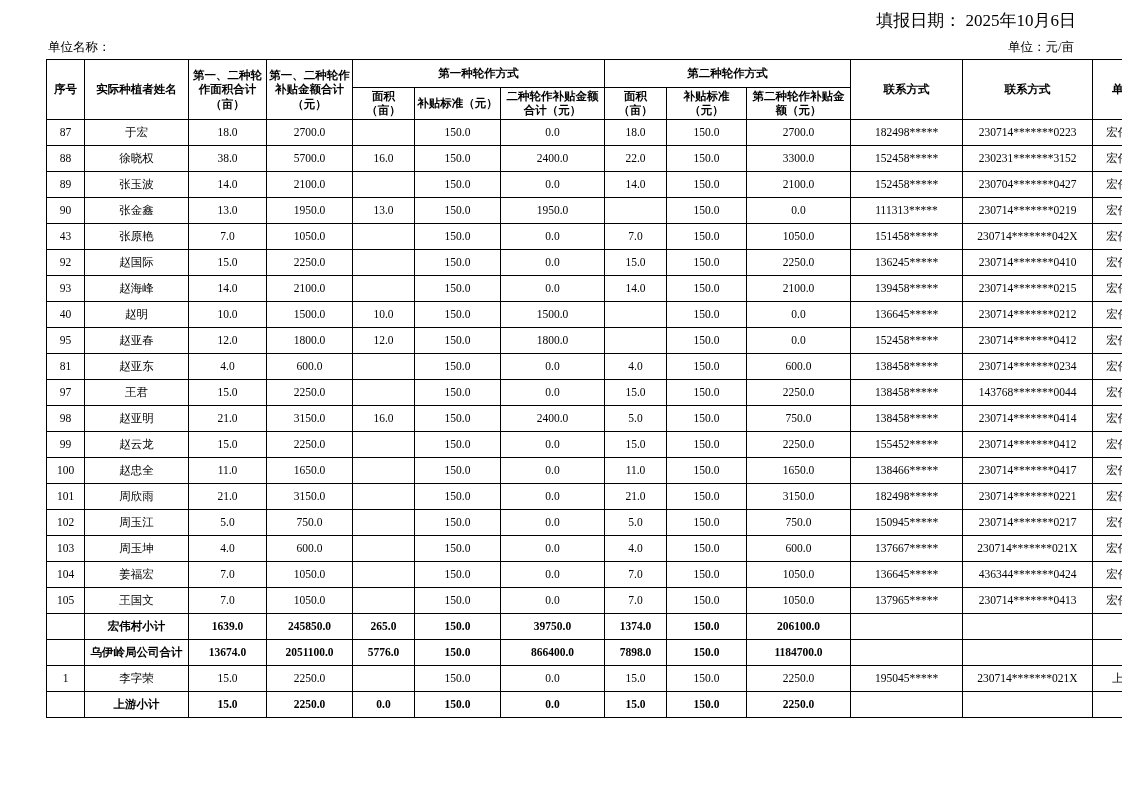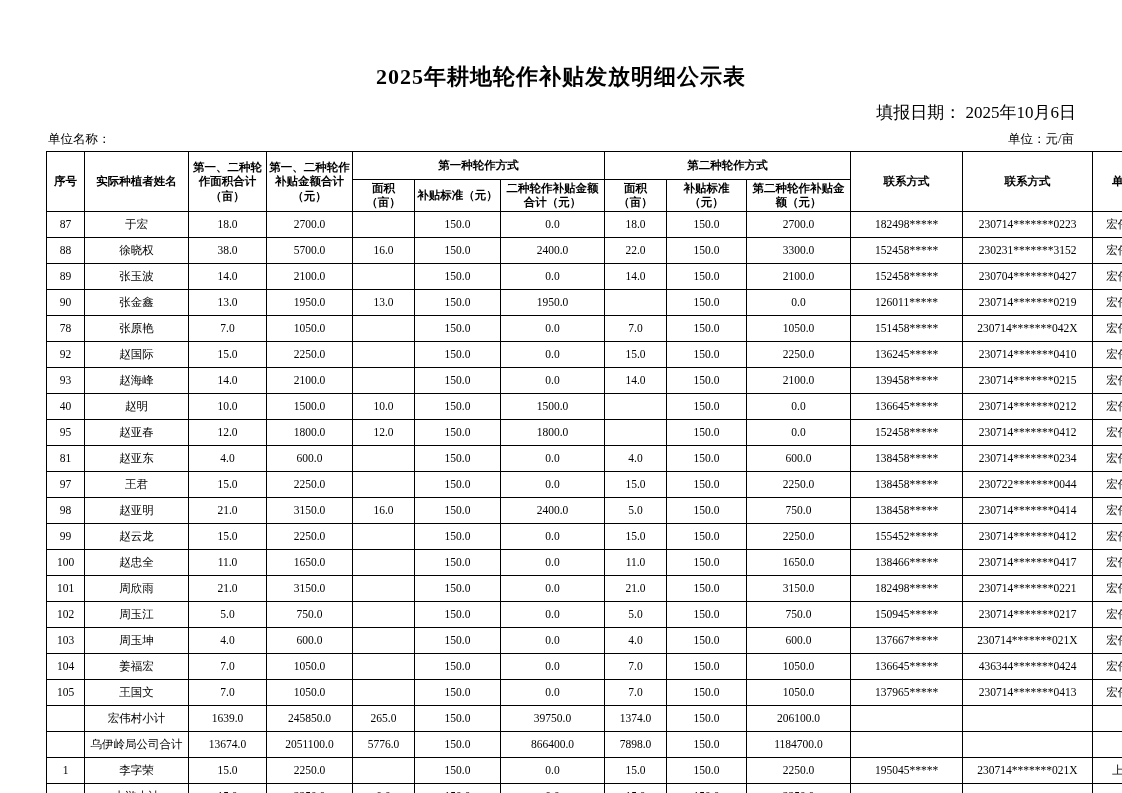--- a/index.html
+++ b/index.html
@@ -59,42 +59,41 @@
     line-height: 1.15;
     font-family: "Liberation Serif", "DejaVu Serif", serif;
   }
   table.main th {
     font-weight: bold;
     font-size: 11.5px;
     line-height: 1.25;
     padding: 1px 2px;
   }
   tr.subtotal td {
-    font-weight: normal;
+    font-weight: bold;
   }
   .cw-seq { width: 38px; }
   .cw-name { width: 104px; }
   .cw-area1 { width: 78px; }
   .cw-amt1 { width: 86px; }
   .cw-m1area { width: 62px; }
   .cw-m1std { width: 86px; }
   .cw-m1amt { width: 104px; }
   .cw-m2area { width: 62px; }
   .cw-m2std { width: 80px; }
   .cw-m2amt { width: 104px; }
   .cw-phone { width: 112px; }
   .cw-id { width: 130px; }
   .cw-village { width: 62px; }
 </style>
 </head>
 <body>
 
 <div class="page">
 
-  <div class="doc-title">2025年耕地轮作补贴发放明细公示表</div>
 
   <div class="subtitle-row">
     <span>填报日期：</span>
     <span>2025年10月6日</span>
   </div>
 
   <div class="meta-row">
     <span>单位名称：</span>
     <span>单位：元/亩</span>
   </div>
@@ -186,26 +185,26 @@
           <td>90</td>
           <td>张金鑫</td>
           <td>13.0</td>
           <td>1950.0</td>
           <td>13.0</td>
           <td>150.0</td>
           <td>1950.0</td>
           <td></td>
           <td>150.0</td>
           <td>0.0</td>
-          <td>126011*****</td>
+          <td>111313*****</td>
           <td>230714*******0219</td>
           <td>宏伟村</td>
         </tr>
         <tr>
-          <td>78</td>
+          <td>43</td>
           <td>张原艳</td>
           <td>7.0</td>
           <td>1050.0</td>
           <td></td>
           <td>150.0</td>
           <td>0.0</td>
           <td>7.0</td>
           <td>150.0</td>
           <td>1050.0</td>
           <td>151458*****</td>
@@ -292,21 +291,21 @@
           <td>王君</td>
           <td>15.0</td>
           <td>2250.0</td>
           <td></td>
           <td>150.0</td>
           <td>0.0</td>
           <td>15.0</td>
           <td>150.0</td>
           <td>2250.0</td>
           <td>138458*****</td>
-          <td>230722*******0044</td>
+          <td>143768*******0044</td>
           <td>宏伟村</td>
         </tr>
         <tr>
           <td>98</td>
           <td>赵亚明</td>
           <td>21.0</td>
           <td>3150.0</td>
           <td>16.0</td>
           <td>150.0</td>
           <td>2400.0</td>

